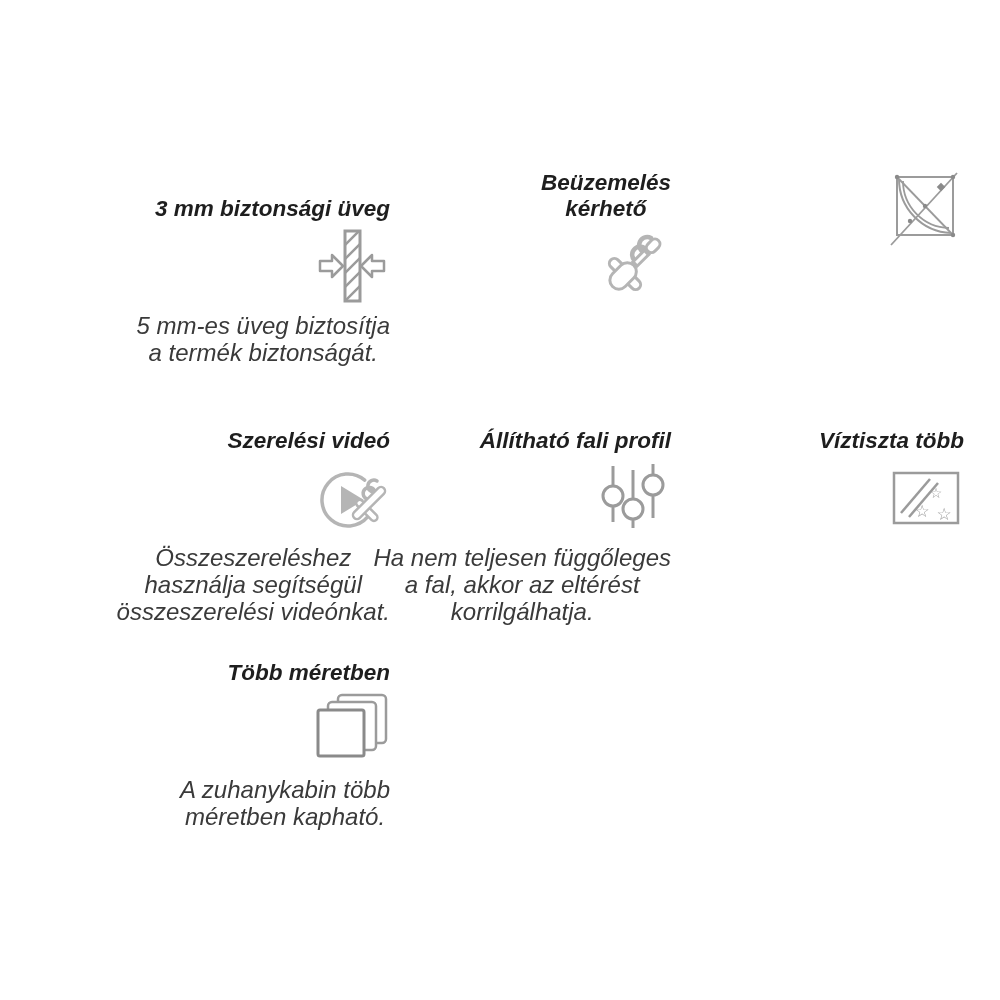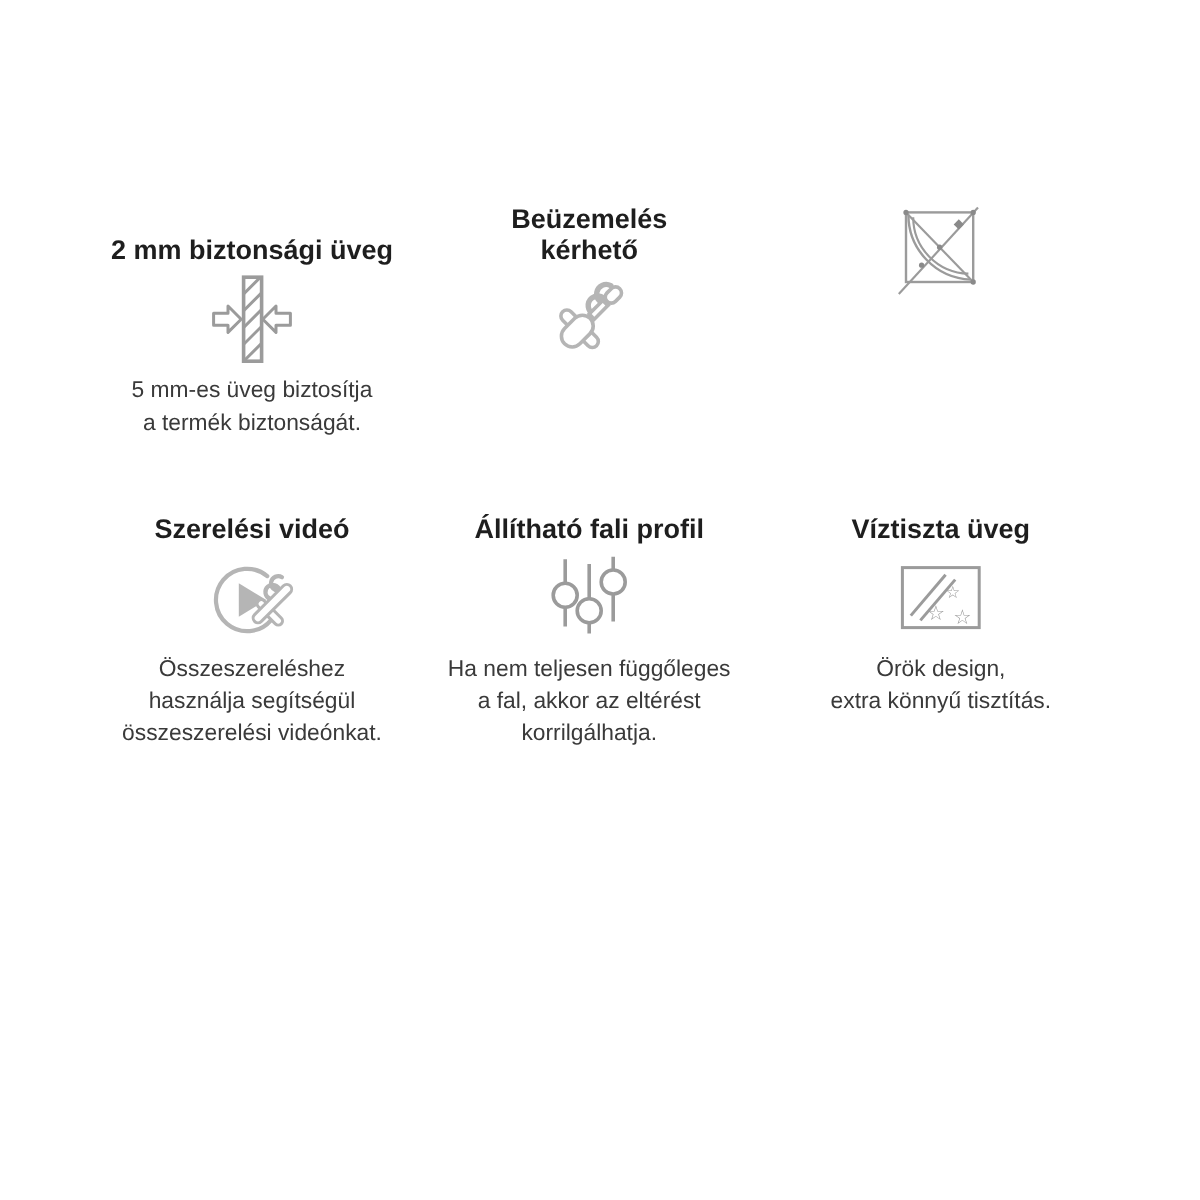--- a/index.html
+++ b/index.html
@@ -4,48 +4,49 @@
 <style>
   html,body{margin:0;padding:0;}
   body{
     width:1000px;height:1000px;background:#ffffff;
     font-family:"Liberation Sans",sans-serif;
     position:relative;overflow:hidden;
   }
   #page{position:absolute;inset:0;}
   .feature{
     position:absolute;width:360px;
-    display:flex;flex-direction:column;align-items:center;
+    display:flex;flex-direction:column;align-items:flex-end;
     text-align:center;
+    font-style:italic;
   }
   .r1{top:166px}.r2{top:398px}.r3{top:630px}
   .c1{left:30px}.c2{left:311px}.c3{left:604px}
   .title{
     margin:0;min-height:56px;
     display:flex;align-items:flex-end;justify-content:center;
     font-weight:700;font-size:22.5px;line-height:26px;
     color:#1e1e1e;white-space:pre-line;
   }
   .icon-box{
     height:84px;margin-top:2px;
     display:flex;align-items:center;justify-content:center;
   }
   .desc{
-    margin:4px 0 0;font-size:19px;line-height:27px;
+    margin:4px 0 0;font-size:24px;line-height:27px;
     color:#3a3a3a;white-space:pre-line;
   }
   svg{display:block}
 </style>
 </head>
 <body>
 
 <div id="page">
 
   <div class="feature r1 c1">
-    <h3 class="title">2 mm biztonsági üveg</h3>
+    <h3 class="title">3 mm biztonsági üveg</h3>
     <div class="icon-box">
       <svg width="76" height="76" viewBox="0 0 76 76">
         <defs>
             <clipPath id="hatchclip">
               <rect x="31" y="3" width="15" height="70"></rect>
             </clipPath>
           </defs>
         <g clip-path="url(#hatchclip)" stroke="#9b9b9b" stroke-width="2.5">
           <line x1="28" y1="20" x2="50" y2="-2"></line>
           <line x1="28" y1="34" x2="50" y2="12"></line>
@@ -128,32 +129,42 @@
         <rect x="49" y="37" width="7" height="27" rx="3.5" transform="rotate(-45 52.5 50)" fill="#fff" stroke="#b5b5b5" stroke-width="2.5"></rect>
         <rect x="51" y="22" width="8" height="42" rx="4" transform="rotate(45 55 43)" fill="#fff" stroke="#b5b5b5" stroke-width="2.5"></rect>
       </svg>
     </div>
     <p class="desc">Összeszereléshez
 használja segítségül
 összeszerelési videónkat.</p>
   </div>
 
   <div class="feature r2 c3">
-    <h3 class="title">Víztiszta üveg</h3>
+    <h3 class="title">Víztiszta több</h3>
     <div class="icon-box">
       <svg width="76" height="76" viewBox="0 0 76 76">
         <rect x="6" y="13" width="64" height="50" fill="#fff" stroke="#9b9b9b" stroke-width="2.5"></rect>
         <line x1="13" y1="53" x2="42" y2="19" stroke="#9b9b9b" stroke-width="2.5"></line>
         <line x1="21" y1="57" x2="50" y2="23" stroke="#9b9b9b" stroke-width="2.5"></line>
         <g fill="#9b9b9b" text-anchor="middle" font-family="'DejaVu Sans',sans-serif">
           <text x="48" y="38" font-size="14">☆</text>
           <text x="34" y="57" font-size="17">☆</text>
           <text x="56" y="60" font-size="17">☆</text>
         </g>
       </svg>
     </div>
-    <p class="desc">Örök design,
-extra könnyű tisztítás.</p>
   </div>
 
+  <div class="feature r3 c1">
+    <h3 class="title">Több méretben</h3>
+    <div class="icon-box">
+      <svg width="76" height="76" viewBox="0 0 76 76">
+        <rect x="24" y="3" width="48" height="48" rx="4" fill="#fff" stroke="#9b9b9b" stroke-width="2.5"></rect>
+        <rect x="14" y="10" width="48" height="48" rx="4" fill="#fff" stroke="#9b9b9b" stroke-width="2.5"></rect>
+        <rect x="4" y="18" width="46" height="46" rx="2" fill="#fff" stroke="#8a8a8a" stroke-width="3"></rect>
+      </svg>
+    </div>
+    <p class="desc">A zuhanykabin több
+méretben kapható.</p>
+  </div>
 
 
 </div>
 
 </body></html>

